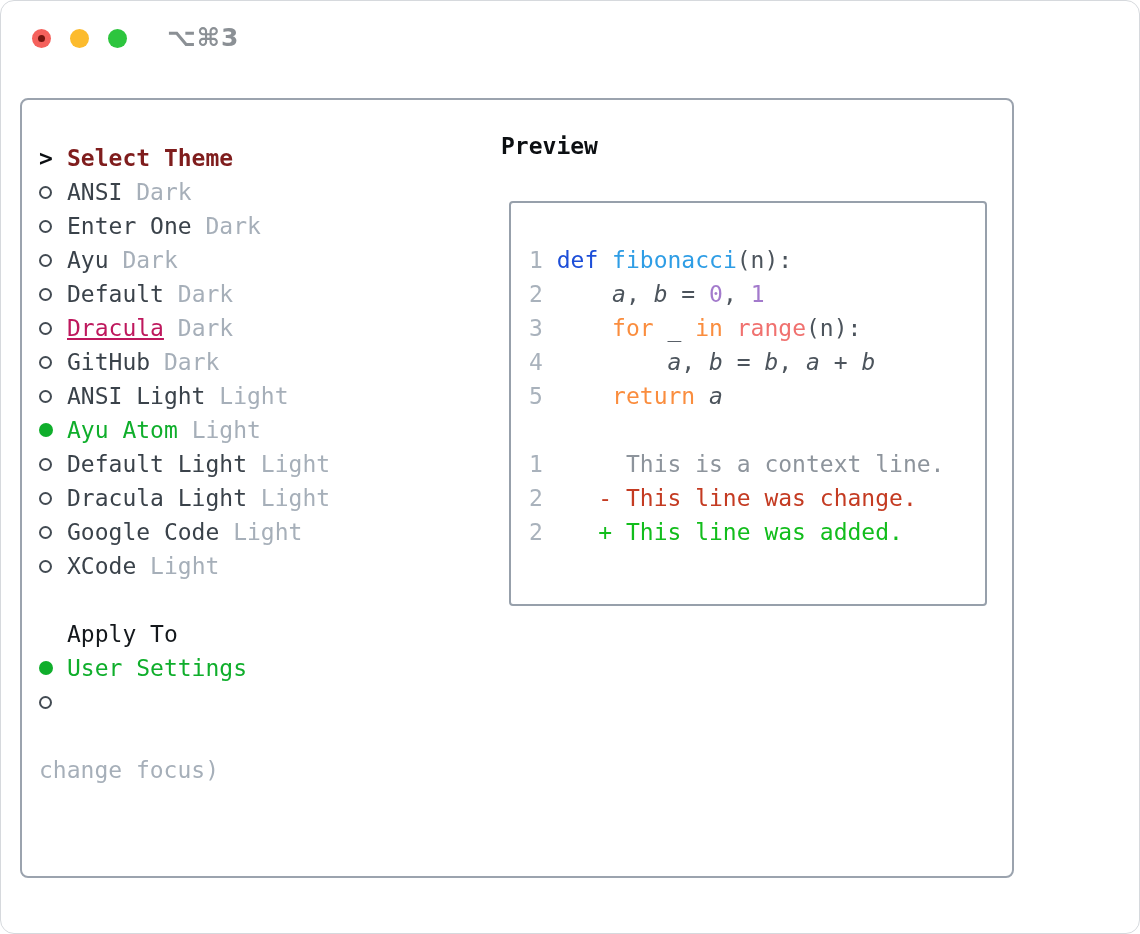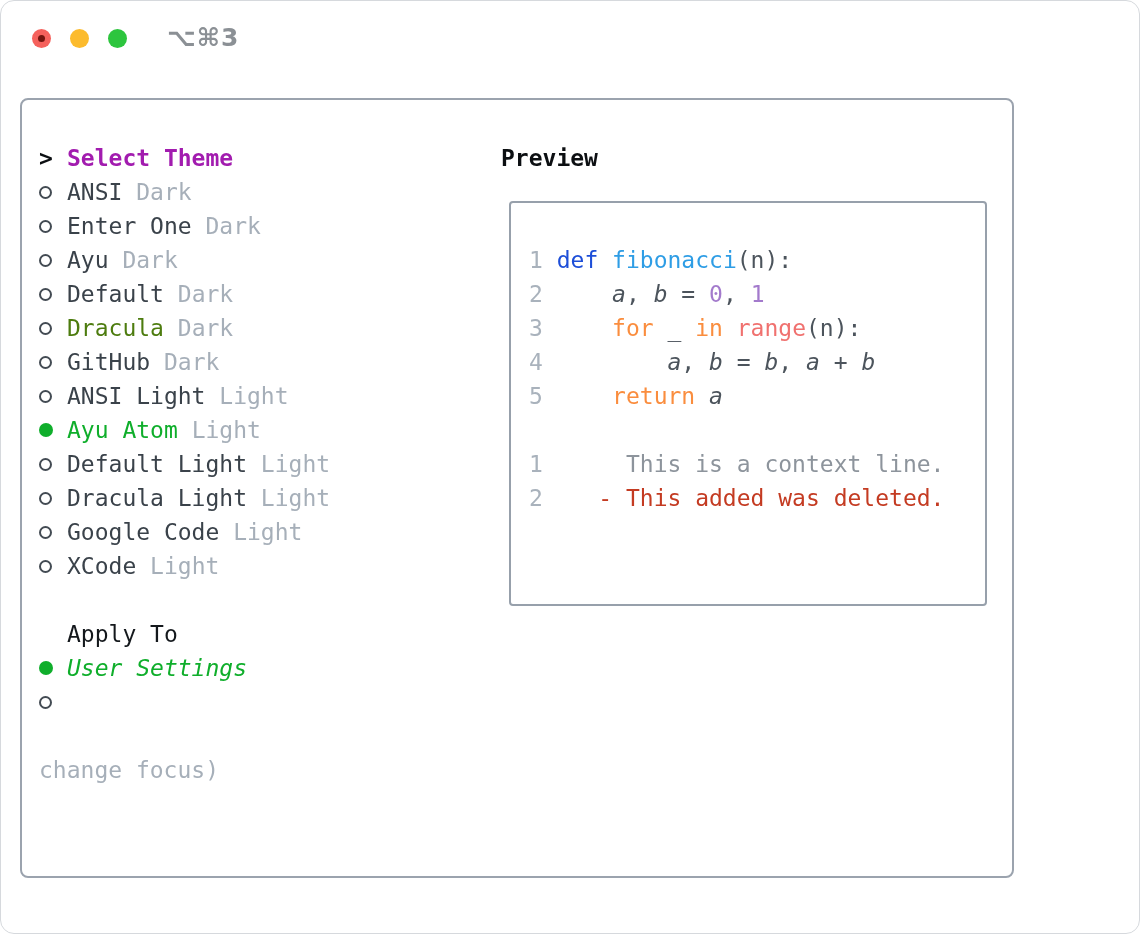--- a/index.html
+++ b/index.html
@@ -9,21 +9,21 @@
   .light .dot{position:absolute;left:6px;top:6px;width:7px;height:7px;border-radius:50%;}
   .win-title{position:absolute;left:166px;top:23px;font-family:"DejaVu Sans","Liberation Sans",sans-serif;font-weight:bold;font-size:25px;line-height:28px;letter-spacing:1px;}
   .main-box{position:absolute;left:19px;top:97px;width:994px;height:780px;border:2px solid #9ba3ae;border-radius:8px;box-sizing:border-box;background:#fff;}
   .left-col{position:absolute;left:38px;top:140px;font-size:23px;line-height:34px;}
   .row{height:34px;display:flex;align-items:center;white-space:pre;}
   .marker{width:28px;display:inline-flex;align-items:center;flex:0 0 28px;}
   .radio{width:13px;height:13px;border-radius:50%;border:2px solid #434b53;box-sizing:border-box;}
   .radio.sel{width:14px;height:14px;border:none;}
   .bold{font-weight:bold;}
   .lbl{white-space:pre;}
-  .preview-label{position:absolute;left:500px;top:140px;height:34px;line-height:34px;font-size:23px;font-weight:bold;}
+  .preview-label{position:absolute;left:500px;top:128px;height:34px;line-height:34px;font-size:23px;font-weight:bold;}
   .preview-box{position:absolute;left:508px;top:200px;width:478px;height:405px;border:2px solid #97a0ab;border-radius:4px;box-sizing:border-box;background:#fff;}
   .code{position:absolute;left:528px;top:242px;font-size:23px;line-height:34px;}
   .code .line{height:34px;white-space:pre;}
   .tok-var{font-style:italic;}
 </style>
 </head>
 <body>
 
 <div class="window">
 
@@ -32,47 +32,48 @@
         <span class="dot" style="background: rgb(115, 21, 15);"></span>
       </span>
     <span class="light" style="left: 69px; background: rgb(252, 187, 45);"></span>
     <span class="light" style="left: 107px; background: rgb(45, 197, 62);"></span>
     <span class="win-title" style="color: rgb(139, 144, 149);">⌥⌘3</span>
   </div>
 
   <div class="main-box" style="border-color: rgb(155, 163, 174);"></div>
 
   <div class="left-col">
-      <div class="row"><span class="marker bold" style="color: rgb(12, 15, 18);">&gt;</span><span class="lbl bold" style="color: #a21caf;">Select Theme</span></div>
+      <div class="row"><span class="marker bold" style="color: rgb(12, 15, 18);">&gt;</span><span class="lbl bold" style="color: #7f1d1d;">Select Theme</span></div>
       <div class="row"><span class="marker"><span class="radio"></span></span><span class="lbl" style="color: rgb(58, 66, 74);">ANSI</span><span class="lbl" style="color: rgb(166, 175, 185);"> Dark</span></div>
       <div class="row"><span class="marker"><span class="radio"></span></span><span class="lbl" style="color: rgb(58, 66, 74);">Enter One</span><span class="lbl" style="color: rgb(166, 175, 185);"> Dark</span></div>
       <div class="row"><span class="marker"><span class="radio"></span></span><span class="lbl" style="color: rgb(58, 66, 74);">Ayu</span><span class="lbl" style="color: rgb(166, 175, 185);"> Dark</span></div>
       <div class="row"><span class="marker"><span class="radio"></span></span><span class="lbl" style="color: rgb(58, 66, 74);">Default</span><span class="lbl" style="color: rgb(166, 175, 185);"> Dark</span></div>
-      <div class="row"><span class="marker"><span class="radio"></span></span><span class="lbl" style="color: #4d7c0f;">Dracula</span><span class="lbl" style="color: rgb(166, 175, 185);"> Dark</span></div>
+      <div class="row"><span class="marker"><span class="radio"></span></span><span class="lbl" style="color: #be185d; text-decoration: underline;">Dracula</span><span class="lbl" style="color: rgb(166, 175, 185);"> Dark</span></div>
       <div class="row"><span class="marker"><span class="radio"></span></span><span class="lbl" style="color: rgb(58, 66, 74);">GitHub</span><span class="lbl" style="color: rgb(166, 175, 185);"> Dark</span></div>
       <div class="row"><span class="marker"><span class="radio"></span></span><span class="lbl" style="color: rgb(58, 66, 74);">ANSI Light</span><span class="lbl" style="color: rgb(166, 175, 185);"> Light</span></div>
       <div class="row"><span class="marker"><span class="radio sel" style="background: rgb(15, 174, 43);"></span></span><span class="lbl" style="color: rgb(15, 174, 43);">Ayu Atom</span><span class="lbl" style="color: rgb(166, 175, 185);"> Light</span></div>
       <div class="row"><span class="marker"><span class="radio"></span></span><span class="lbl" style="color: rgb(58, 66, 74);">Default Light</span><span class="lbl" style="color: rgb(166, 175, 185);"> Light</span></div>
       <div class="row"><span class="marker"><span class="radio"></span></span><span class="lbl" style="color: rgb(58, 66, 74);">Dracula Light</span><span class="lbl" style="color: rgb(166, 175, 185);"> Light</span></div>
       <div class="row"><span class="marker"><span class="radio"></span></span><span class="lbl" style="color: rgb(58, 66, 74);">Google Code</span><span class="lbl" style="color: rgb(166, 175, 185);"> Light</span></div>
       <div class="row"><span class="marker"><span class="radio"></span></span><span class="lbl" style="color: rgb(58, 66, 74);">XCode</span><span class="lbl" style="color: rgb(166, 175, 185);"> Light</span></div>
       <div class="row"></div>
       <div class="row"><span class="marker"></span><span class="lbl" style="color: rgb(20, 24, 28);">Apply To</span></div>
-      <div class="row"><span class="marker"><span class="radio sel" style="background: rgb(15, 174, 43);"></span></span><span class="lbl" style="color: rgb(15, 174, 43); font-style: italic;">User Settings</span></div>
+      <div class="row"><span class="marker"><span class="radio sel" style="background: rgb(15, 174, 43);"></span></span><span class="lbl" style="color: rgb(15, 174, 43);">User Settings</span></div>
       <div class="row"><span class="marker"><span class="radio"></span></span></div>
       <div class="row"></div>
       <div class="row"><span class="lbl" style="color: rgb(166, 175, 185);">change focus)</span></div>
     </div>
 
   <div class="preview-label" style="color: rgb(12, 15, 18);">Preview</div>
   <div class="preview-box" style="border-color: rgb(151, 160, 171);"></div>
   <div class="code">
       <div class="line"><span class="tok-num" style="color: rgb(169, 178, 188);">1 </span><span class="tok-kw" style="color: #1d4ed8;">def</span><span class="tok-fg" style="color: rgb(76, 84, 92);"> </span><span class="tok-fn" style="color: rgb(46, 157, 229);">fibonacci</span><span class="tok-fg" style="color: rgb(76, 84, 92);">(n):</span></div>
       <div class="line"><span class="tok-num" style="color: rgb(169, 178, 188);">2 </span><span class="tok-fg" style="color: rgb(76, 84, 92);">    </span><span class="tok-var" style="color: rgb(76, 84, 92);">a</span><span class="tok-fg" style="color: rgb(76, 84, 92);">, </span><span class="tok-var" style="color: rgb(76, 84, 92);">b</span><span class="tok-fg" style="color: rgb(76, 84, 92);"> = </span><span class="tok-const" style="color: rgb(163, 122, 204);">0</span><span class="tok-fg" style="color: rgb(76, 84, 92);">, </span><span class="tok-const" style="color: rgb(163, 122, 204);">1</span></div>
       <div class="line"><span class="tok-num" style="color: rgb(169, 178, 188);">3 </span><span class="tok-fg" style="color: rgb(76, 84, 92);">    </span><span class="tok-kw" style="color: rgb(250, 141, 62);">for</span><span class="tok-fg" style="color: rgb(76, 84, 92);"> _ </span><span class="tok-kw" style="color: rgb(250, 141, 62);">in</span><span class="tok-fg" style="color: rgb(76, 84, 92);"> </span><span class="tok-special" style="color: rgb(240, 113, 111);">range</span><span class="tok-fg" style="color: rgb(76, 84, 92);">(n):</span></div>
       <div class="line"><span class="tok-num" style="color: rgb(169, 178, 188);">4 </span><span class="tok-fg" style="color: rgb(76, 84, 92);">        </span><span class="tok-var" style="color: rgb(76, 84, 92);">a</span><span class="tok-fg" style="color: rgb(76, 84, 92);">, </span><span class="tok-var" style="color: rgb(76, 84, 92);">b</span><span class="tok-fg" style="color: rgb(76, 84, 92);"> = </span><span class="tok-var" style="color: rgb(76, 84, 92);">b</span><span class="tok-fg" style="color: rgb(76, 84, 92);">, </span><span class="tok-var" style="color: rgb(76, 84, 92);">a</span><span class="tok-fg" style="color: rgb(76, 84, 92);"> + </span><span class="tok-var" style="color: rgb(76, 84, 92);">b</span></div>
       <div class="line"><span class="tok-num" style="color: rgb(169, 178, 188);">5 </span><span class="tok-fg" style="color: rgb(76, 84, 92);">    </span><span class="tok-kw" style="color: rgb(250, 141, 62);">return</span><span class="tok-fg" style="color: rgb(76, 84, 92);"> </span><span class="tok-var" style="color: rgb(76, 84, 92);">a</span></div>
       <div class="line"></div>
       <div class="line"><span class="tok-num" style="color: rgb(169, 178, 188);">1</span><span class="tok-ctx" style="color: rgb(141, 148, 156);">      This is a context line.</span></div>
-      <div class="line"><span class="tok-num" style="color: rgb(169, 178, 188);">2</span><span class="tok-fg" style="color: rgb(76, 84, 92);">    </span><span class="tok-del" style="color: rgb(196, 59, 34);">- This added was deleted.</span></div>
+      <div class="line"><span class="tok-num" style="color: rgb(169, 178, 188);">2</span><span class="tok-fg" style="color: rgb(76, 84, 92);">    </span><span class="tok-del" style="color: rgb(196, 59, 34);">- This line was change.</span></div>
+      <div class="line"><span class="tok-num" style="color: rgb(169, 178, 188);">2</span><span class="tok-fg" style="color: rgb(76, 84, 92);">    </span><span class="tok-add" style="color: rgb(18, 189, 28);">+ This line was added.</span></div>
     </div>
 
 </div>
 
 </body></html>

